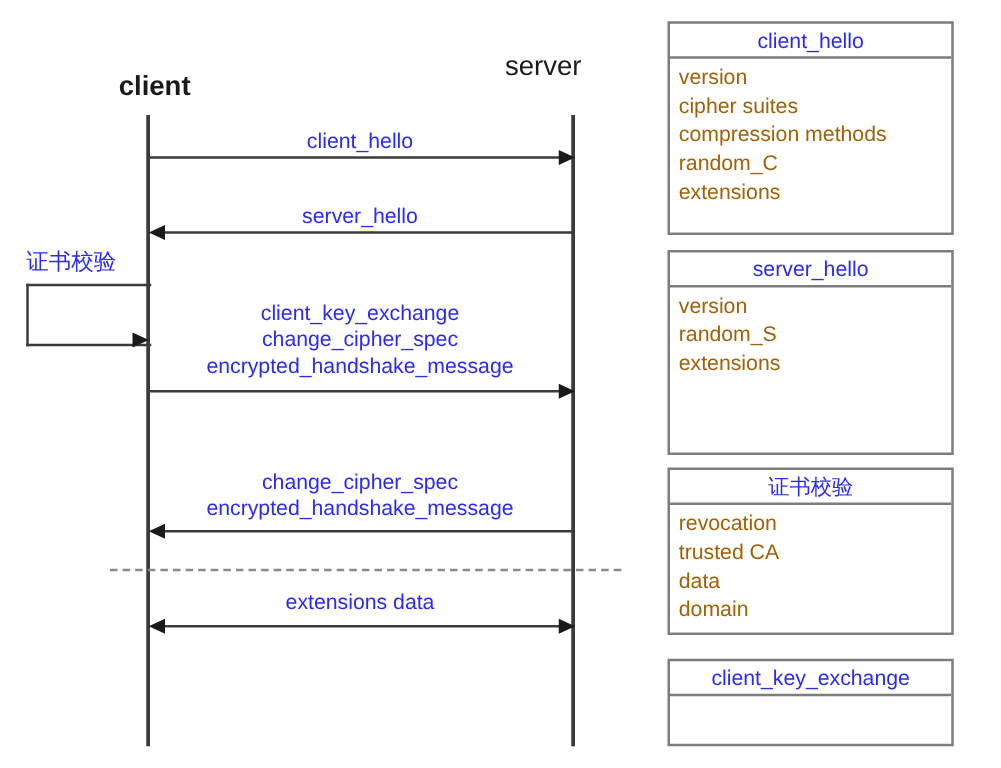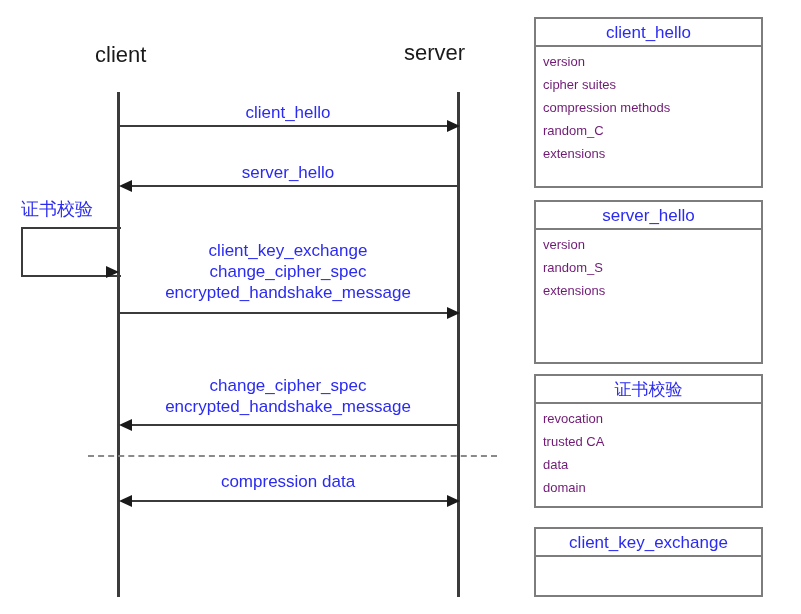--- a/index.html
+++ b/index.html
@@ -57,29 +57,29 @@
   .spec-head{
     height:28px;line-height:28px;text-align:center;
     color:#2b2bf0;font-size:17px;
     border-bottom:2px solid #7d7d7d;
     box-sizing:border-box;white-space:nowrap;
   }
   .spec-body{
     padding:3px 0 0 7px;
   }
   .spec-item{
-    color:#701a75;font-size:13px;line-height:23px;white-space:nowrap;
+    color:#a16207;font-size:17px;line-height:23px;white-space:nowrap;
   }
 </style>
 </head>
 <body>
 
 <div class="canvas">
 
-  <div class="actor-label" style="left:95px;top:44px;">client</div>
+  <div class="actor-label" style="left:95px;top:58px;font-weight:bold;">client</div>
   <div class="actor-label" style="left:404px;top:42px;">server</div>
 
   <div class="lifeline" style="left:117px;top:92px;height:505px;"></div>
   <div class="lifeline" style="left:457px;top:92px;height:505px;"></div>
 
   <div class="msg-label" style="left:118px;top:102px;width:340px;">client_hello</div>
   <div class="msg-line" style="left:118px;top:125px;width:334px;"></div>
   <div class="head right" style="left:447px;top:120px;"></div>
 
   <div class="msg-label" style="left:118px;top:162px;width:340px;">server_hello</div>
@@ -100,21 +100,21 @@
 
   <div class="msg-label" style="left:118px;top:375px;width:340px;">
     <div>change_cipher_spec</div>
     <div>encrypted_handshake_message</div>
   </div>
   <div class="msg-line" style="left:126px;top:424px;width:333px;"></div>
   <div class="head left" style="left:119px;top:419px;"></div>
 
   <div class="dashed" style="left:88px;top:455px;width:409px;"></div>
 
-  <div class="msg-label" style="left:118px;top:471px;width:340px;">compression data</div>
+  <div class="msg-label" style="left:118px;top:471px;width:340px;">extensions data</div>
   <div class="msg-line" style="left:126px;top:500px;width:325px;"></div>
   <div class="head left" style="left:119px;top:495px;"></div>
   <div class="head right" style="left:447px;top:495px;"></div>
 
   <div class="spec-box" style="left:534px;top:17px;width:229px;height:171px;">
     <div class="spec-head">client_hello</div>
     <div class="spec-body">
       <div class="spec-item">version</div>
       <div class="spec-item">cipher suites</div>
       <div class="spec-item">compression methods</div>

